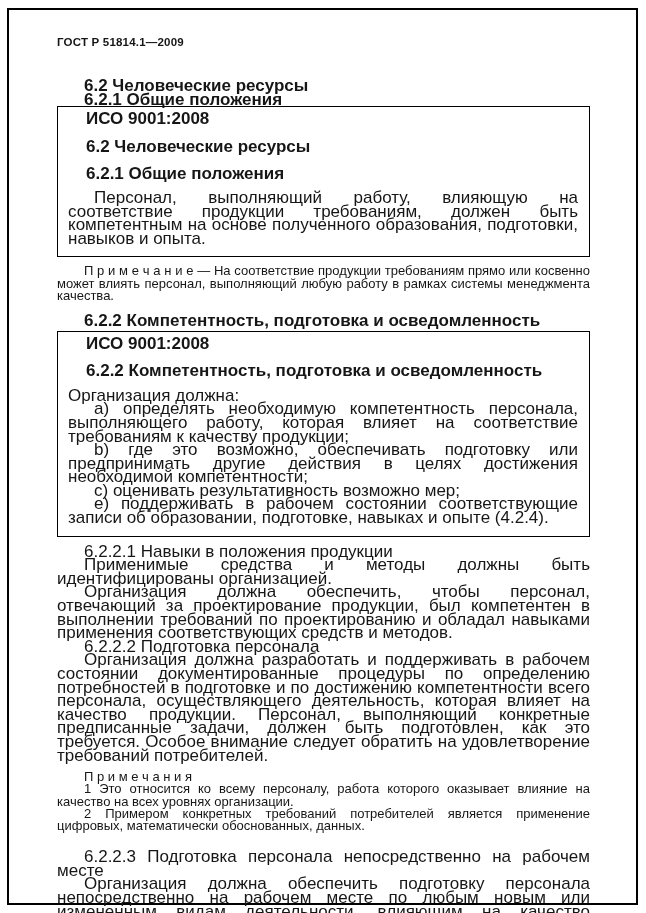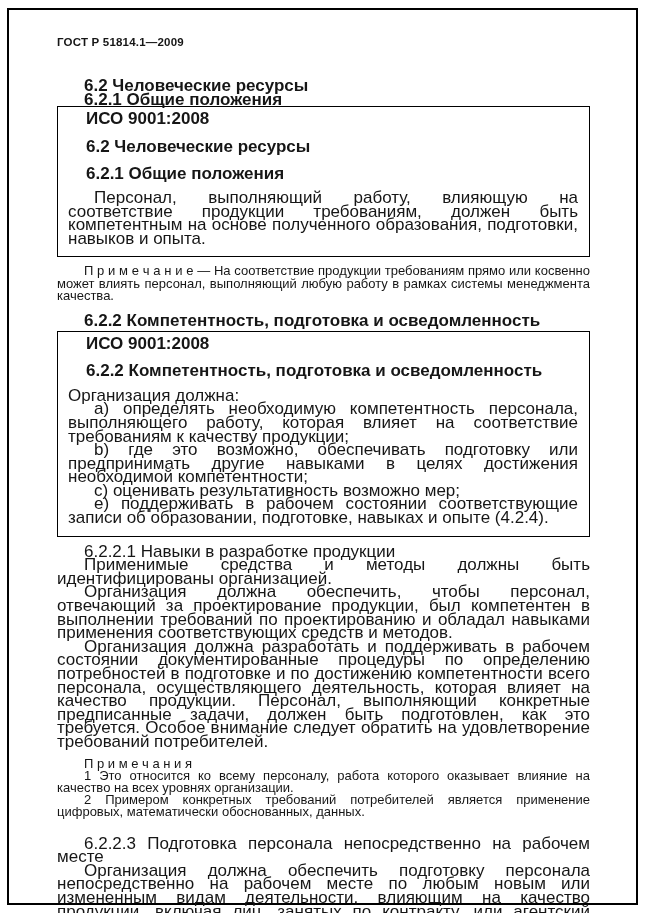--- a/index.html
+++ b/index.html
@@ -85,29 +85,30 @@
 
     <p class="note ind mt8">П р и м е ч а н и е — На соответствие продукции требованиям прямо или косвенно может влиять персонал, выполняющий любую работу в рамках системы менеджмента качества.</p>
 
     <p class="b ind mt12 mb3">6.2.2 Компетентность, подготовка и осведомленность</p>
 
     <div class="qbox">
       <p class="b qh gap14">ИСО 9001:2008</p>
       <p class="b qh gap11">6.2.2 Компетентность, подготовка и осведомленность</p>
       <p>Организация должна:</p>
       <p class="ind">a) определять необходимую компетентность персонала, выполняющего работу, которая влияет на соответствие требованиям к качеству продукции;</p>
-      <p class="ind">b) где это возможно, обеспечивать подготовку или предпринимать другие навыками в целях достижения необходимой компетентности;</p>
+      <p class="ind">b) где это возможно, обеспечивать подготовку или предпринимать другие действия в целях достижения необходимой компетентности;</p>
       <p class="ind">c) оценивать результативность возможно мер;</p>
       <p class="ind">e) поддерживать в рабочем состоянии соответствующие записи об образовании, подготовке, навыках и опыте (4.2.4).</p>
     </div>
 
-    <p class="ind">6.2.2.1 Навыки в разработке продукции</p>
+    <p class="ind">6.2.2.1 Навыки в положения продукции</p>
     <p class="ind">Применимые средства и методы должны быть идентифицированы организацией.</p>
     <p class="ind">Организация должна обеспечить, чтобы персонал, отвечающий за проектирование продукции, был компетентен в выполнении требований по проектированию и обладал навыками применения соответствующих средств и методов.</p>
 
+    <p class="ind">6.2.2.2 Подготовка персонала</p>
     <p class="ind">Организация должна разработать и поддерживать в рабочем состоянии документированные процедуры по определению потребностей в подготовке и по достижению компетентности всего персонала, осуществляющего деятельность, которая влияет на качество продукции. Персонал, выполняющий конкретные предписанные задачи, должен быть подготовлен, как это требуется. Особое внимание следует обратить на удовлетворение требований потребителей.</p>
 
     <p class="note ind mt9">П р и м е ч а н и я</p>
     <p class="note ind">1 Это относится ко всему персоналу, работа которого оказывает влияние на качество на всех уровнях организации.</p>
     <p class="note ind">2 Примером конкретных требований потребителей является применение цифровых, математически обоснованных, данных.</p>
 
     <p class="ind mt11">6.2.2.3 Подготовка персонала непосредственно на рабочем месте</p>
     <p class="ind wide-just">Организация должна обеспечить подготовку персонала непосредственно на рабочем месте по любым новым или измененным видам деятельности, влияющим на качество продукции, включая лиц, занятых по контракту, или агентский персонал. Персонал, работа которого может влиять на качество, должен быть проинформирован о последствиях для потребителя при несоответствии требованиям к качеству.</p>
 
     <div class="page-number">10</div>

